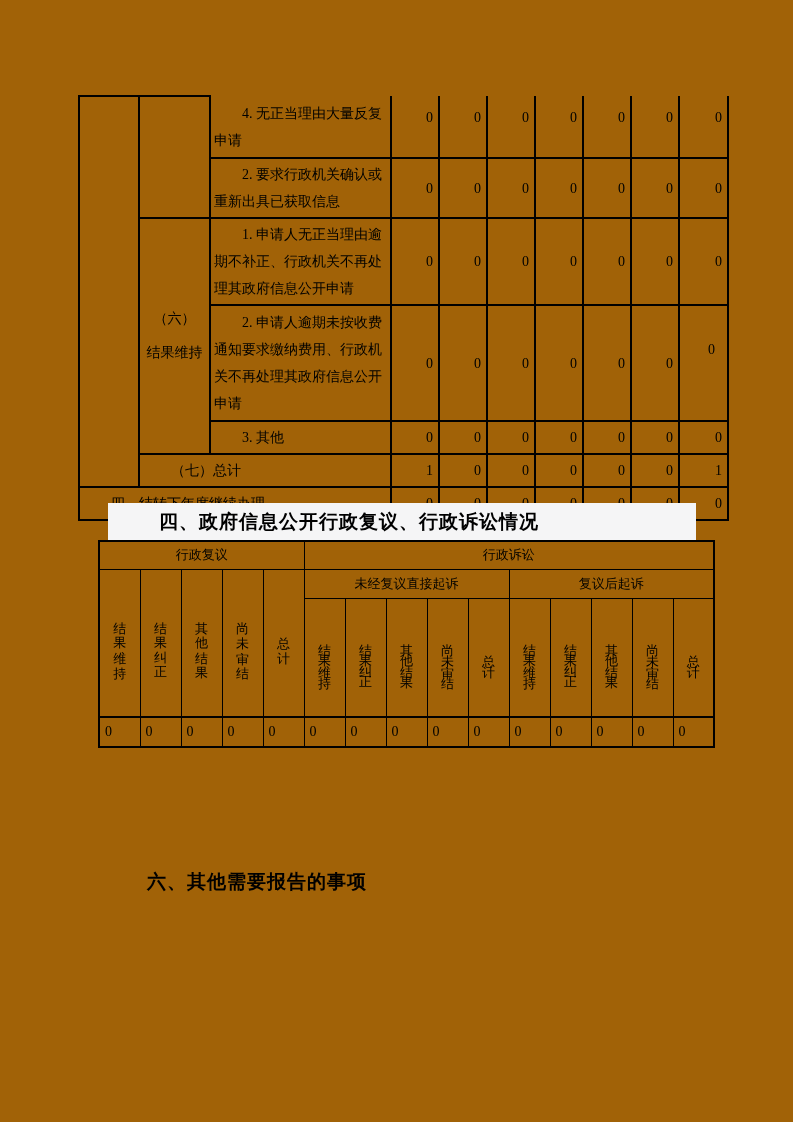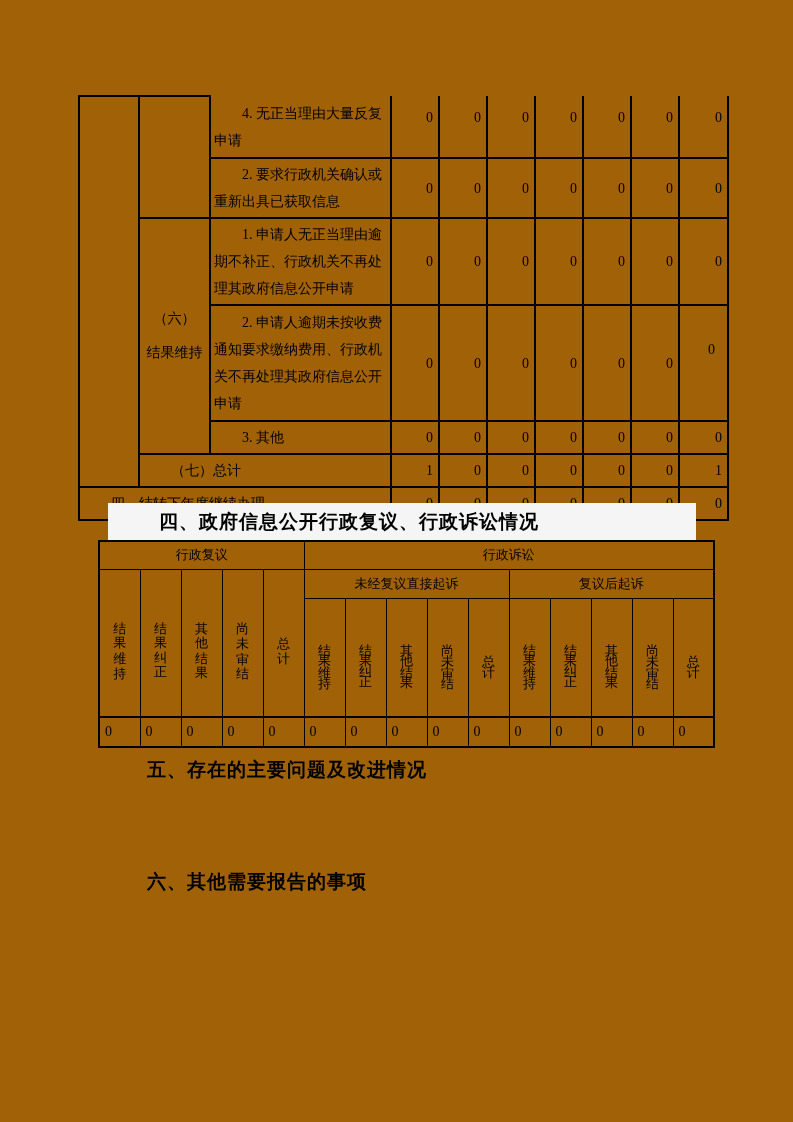--- a/index.html
+++ b/index.html
@@ -222,17 +222,16 @@
       <td>0</td>
       <td>0</td>
       <td>0</td>
       <td>0</td>
       <td>0</td>
       <td>0</td>
     </tr>
   </tbody>
     </table>
 
-  <div class="h5">五、存在的主要问题及改进情况</div>
 
   <div class="h6">六、其他需要报告的事项</div>
 
 </div>
 
 </body></html>

